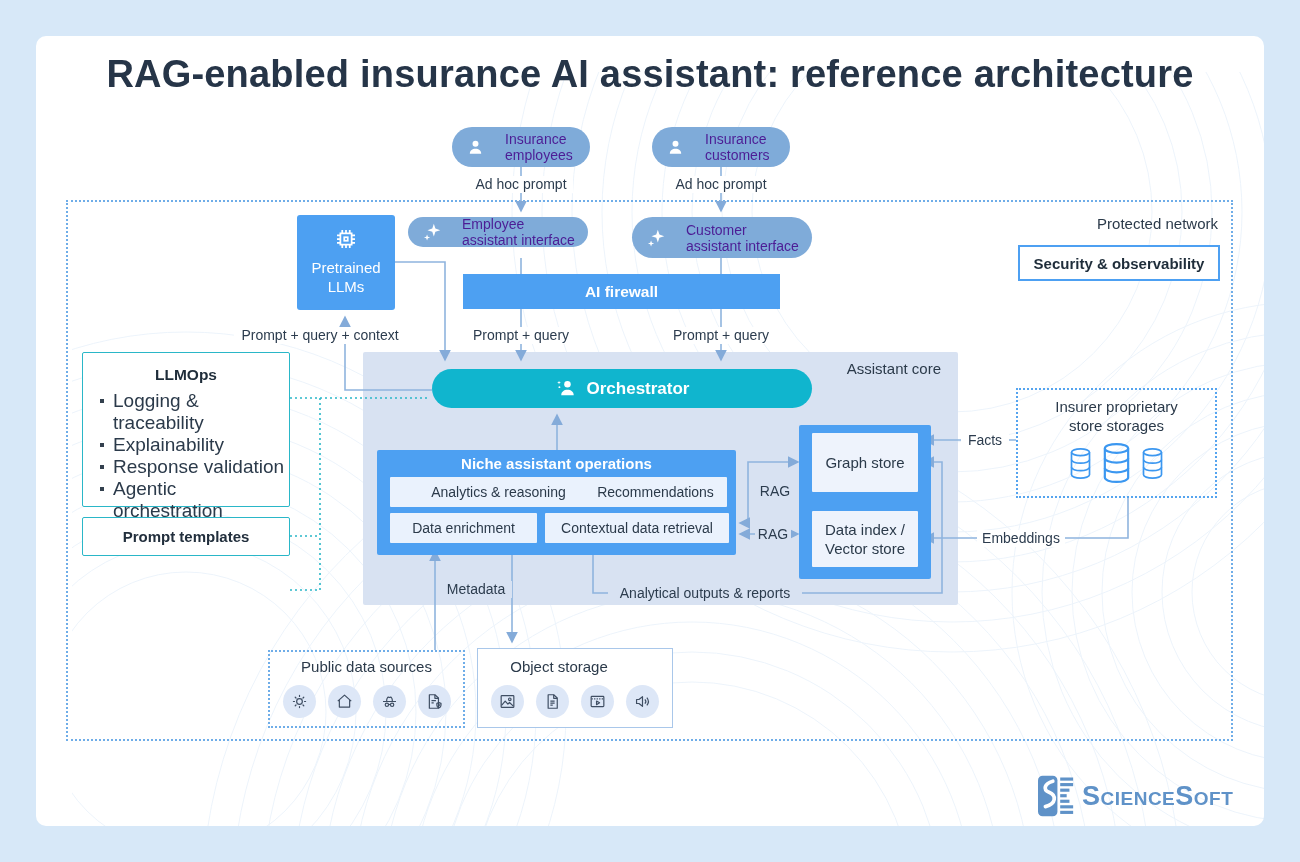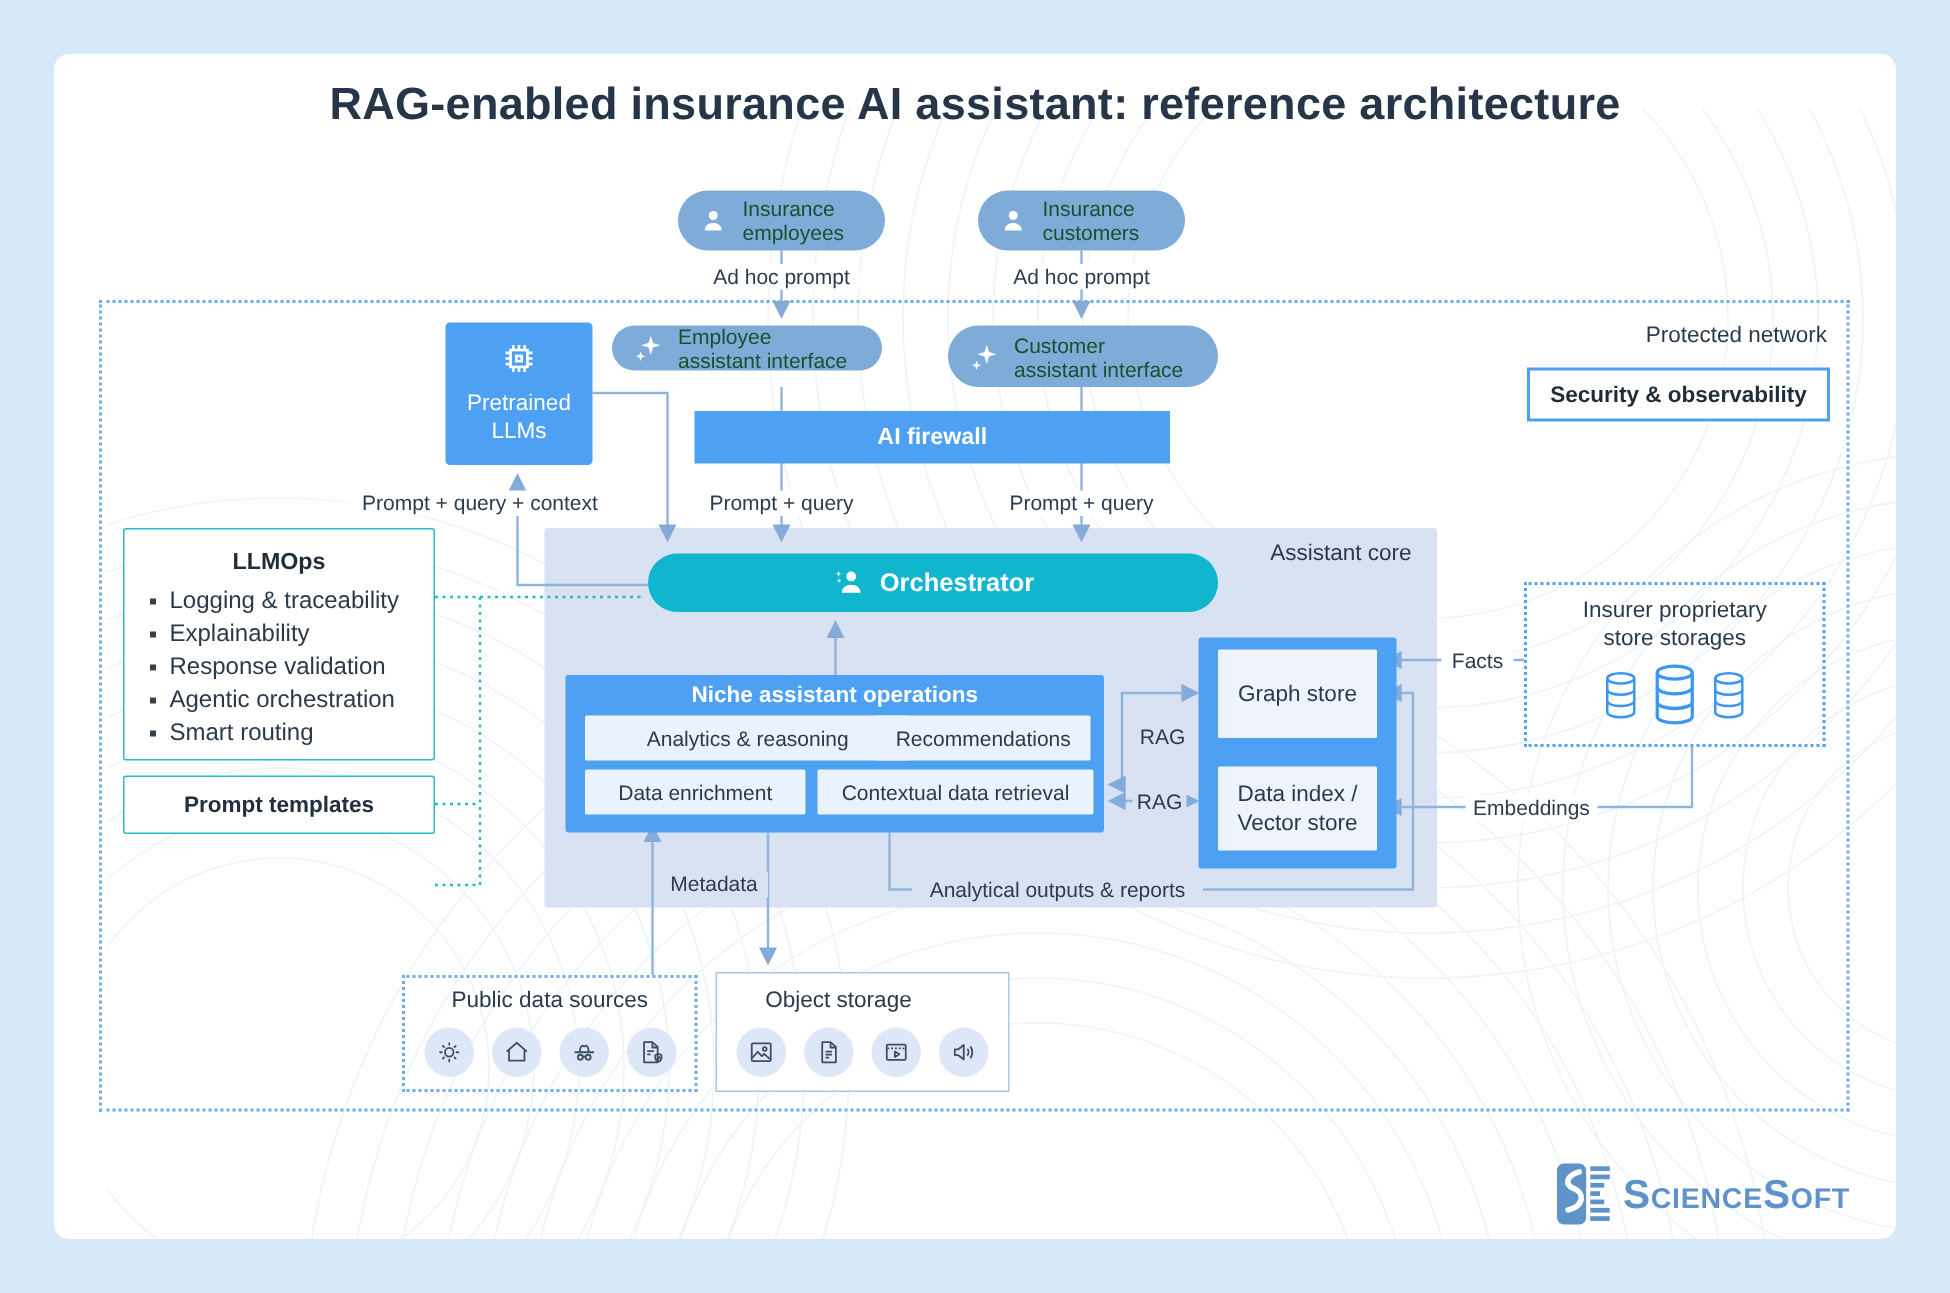--- a/index.html
+++ b/index.html
@@ -4,26 +4,26 @@
 <style>
   * { margin:0; padding:0; box-sizing:border-box; }
   html,body { width:1300px; height:862px; }
   body { font-family:"Liberation Sans", sans-serif; background:#d7e8f8; position:relative; overflow:hidden; }
   .abs { position:absolute; }
   #stage { position:absolute; left:0; top:0; width:1300px; height:862px; }
   #card { position:absolute; left:36px; top:36px; width:1228px; height:790px; background:#ffffff; border-radius:10px; overflow:hidden; }
   #waves { position:absolute; left:36px; top:36px; width:1228px; height:790px; pointer-events:none; }
   #connectors { position:absolute; left:0; top:0; width:1300px; height:862px; pointer-events:none; z-index:4; }
 
-  .page-title { left:0; top:53px; width:1300px; text-align:center; font-size:30px; font-weight:bold; color:#263548; letter-spacing:.2px; z-index:3; }
+  .page-title { left:0; top:53px; width:1300px; text-align:center; font-size:38px; font-weight:bold; color:#263548; letter-spacing:.2px; z-index:3; }
 
   .net-border { left:66px; top:200px; width:1167px; height:541px; border:2px dotted #6fadE8; border-color:#6fade8; z-index:2; }
   .net-label { right:82px; top:215px; font-size:15px; color:#2b3a4a; z-index:3; text-align:right; }
 
-  .pill { background:#7fabd9; border-radius:21px; color:#14532d; display:flex; align-items:center; padding-left:13px; gap:9px; z-index:5; }
+  .pill { background:#7fabd9; border-radius:21px; color:#4c1d95; display:flex; align-items:center; padding-left:13px; gap:19px; z-index:5; }
   .pill .txt { font-size:14px; line-height:16px; }
   .pill svg { flex:0 0 auto; }
 
   .bluebox { background:#4da0f2; color:#fff; z-index:5; }
   .center-flex { display:flex; align-items:center; justify-content:center; }
 
   .edge-label { font-size:14px; color:#2c3c4e; text-align:center; z-index:6; line-height:17px; }
   .bg-white { background:#ffffff; }
   .bg-panel { background:#d8e2f2; }
 
@@ -35,21 +35,21 @@
   .niche { left:377px; top:450px; width:359px; height:105px; border-radius:2px; }
   .niche-title { left:377px; top:455px; width:359px; text-align:center; color:#fff; font-weight:bold; font-size:15px; z-index:6; }
   .subbox { background:#eaf2fd; color:#2b3a4a; font-size:14px; z-index:6; border-radius:1px; }
 
   .stores { left:799px; top:425px; width:132px; height:154px; border-radius:2px; }
   .storebox { background:#eef3fc; color:#2b3a4a; font-size:15px; line-height:19px; text-align:center; z-index:6; border-radius:1px; }
 
   .tealbox { background:#fff; border:1.5px solid #2ab7c8; color:#222f3d; z-index:5; border-radius:2px; }
   .tealbox .ttl { font-weight:bold; font-size:15.5px; color:#1f2d3a; text-align:center; }
   .llmops-list { list-style:none; margin-top:6px; }
-  .llmops-list li { position:relative; font-size:16px; color:#2b3a4a; line-height:22px; padding-left:30px; }
+  .llmops-list li { position:relative; font-size:19px; color:#2b3a4a; line-height:22px; padding-left:30px; }
   .llmops-list li::before { content:""; position:absolute; left:17px; top:9px; width:4px; height:4px; background:#33404e; }
 
   .secbox { left:1018px; top:245px; width:202px; height:36px; background:#fff; border:2px solid #4da0f2; font-weight:bold; font-size:15px; color:#1f2d3a; z-index:5; }
 
   .dotted-blue { border:2px dotted #6fade8; z-index:3; }
   .insurer { left:1016px; top:388px; width:201px; height:110px; border:2px dotted #55a4ef; z-index:3; }
   .insurer-title { left:1016px; top:397px; width:201px; text-align:center; font-size:15px; line-height:19px; color:#2b3a4a; z-index:4; }
   .db-row { left:1016px; top:437px; width:201px; height:52px; display:flex; align-items:center; justify-content:center; gap:5px; z-index:4; }
 
   .src-title { font-size:15px; color:#2b3a4a; text-align:center; z-index:4; }

